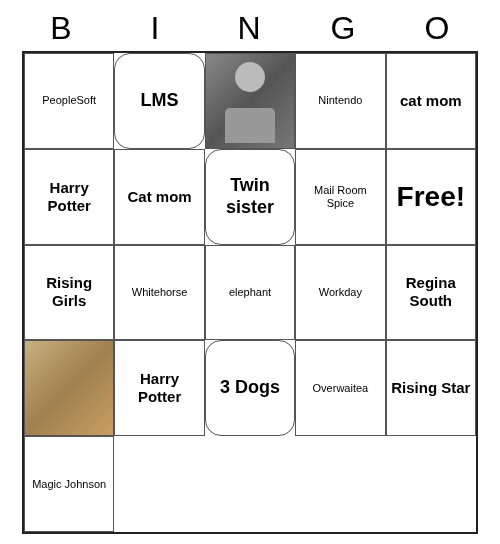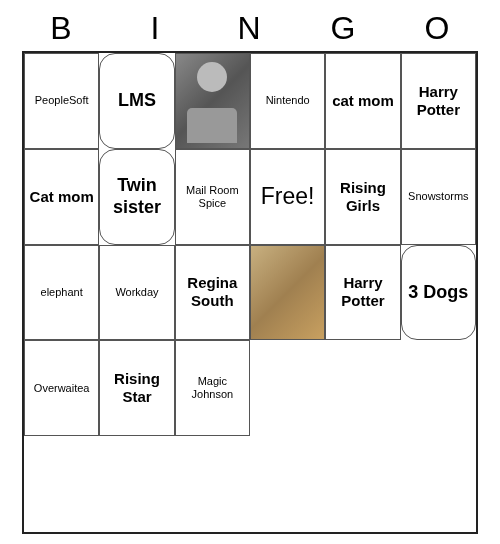--- a/index.html
+++ b/index.html
@@ -22,21 +22,21 @@
     }
     .bingo-title span {
       width: 88px;
       text-align: center;
       font-size: 32px;
       font-weight: normal;
       letter-spacing: 2px;
     }
     .bingo-grid {
       display: grid;
-      grid-template-columns: repeat(6, 1fr);
+      grid-template-columns: repeat(5, 1fr);
       grid-template-rows: repeat(5, 1fr);
       width: 456px;
       height: 490px;
       border: 2px solid #222;
     }
     .cell {
       border: 1px solid #555;
       display: flex;
       align-items: center;
       justify-content: center;
@@ -94,22 +94,22 @@
       width: 50px;
       height: 35px;
       border-radius: 5px 5px 0 0;
       background: #999;
       position: absolute;
       bottom: 5px;
       left: 50%;
       transform: translateX(-50%);
     }
     .free-cell {
-      font-size: 23px;
-      font-weight: normal;
+      font-size: 28px;
+      font-weight: bold;
     }
   </style>
 </head>
 <body>
 
 <div class="bingo-title">
   <span>B</span>
   <span>I</span>
   <span>N</span>
   <span>G</span>
@@ -147,21 +147,21 @@
   <div class="cell small-text">
       <span>Mail Room Spice</span>
     </div>
   <div class="cell free-cell">
       <span>Free!</span>
     </div>
   <div class="cell medium-text">
       <span>Rising Girls</span>
     </div>
   <div class="cell small-text">
-      <span>Snowstorms</span>
+      <span>Whitehorse</span>
     </div>
 
   <div class="cell small-text">
       <span>elephant</span>
     </div>
   <div class="cell small-text">
       <span>Workday</span>
     </div>
   <div class="cell medium-text">
       <span>Regina South</span>

